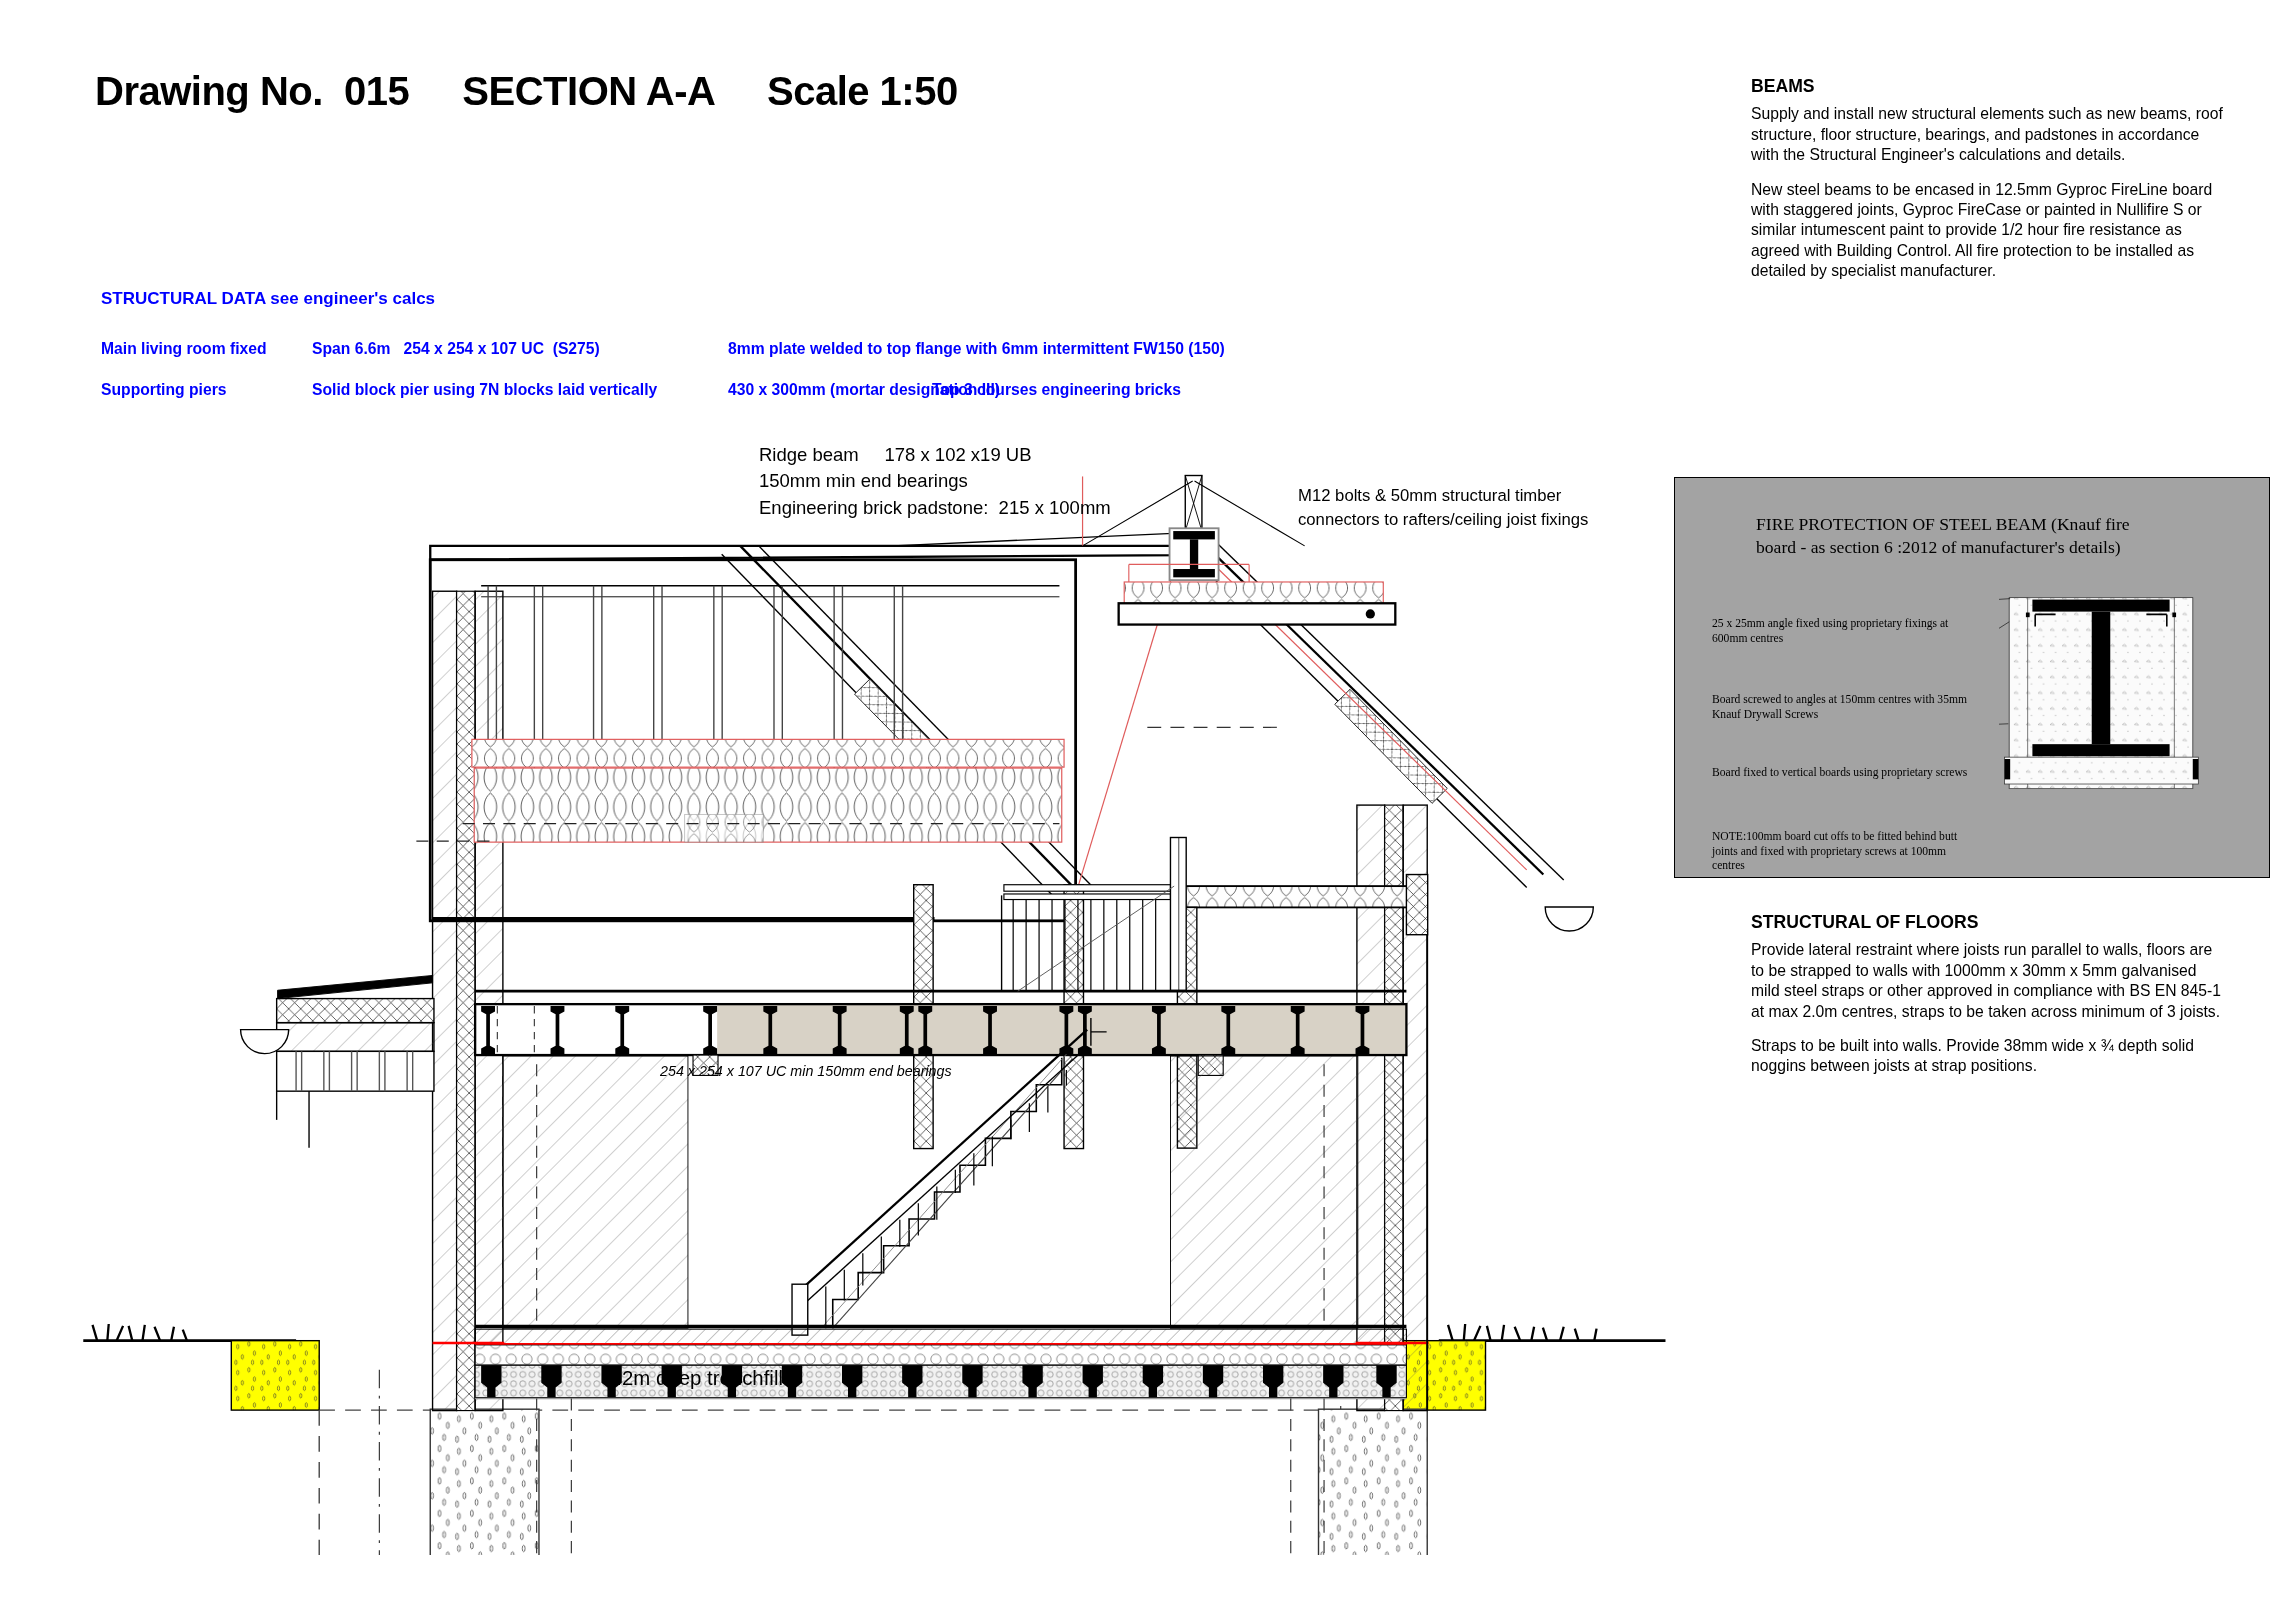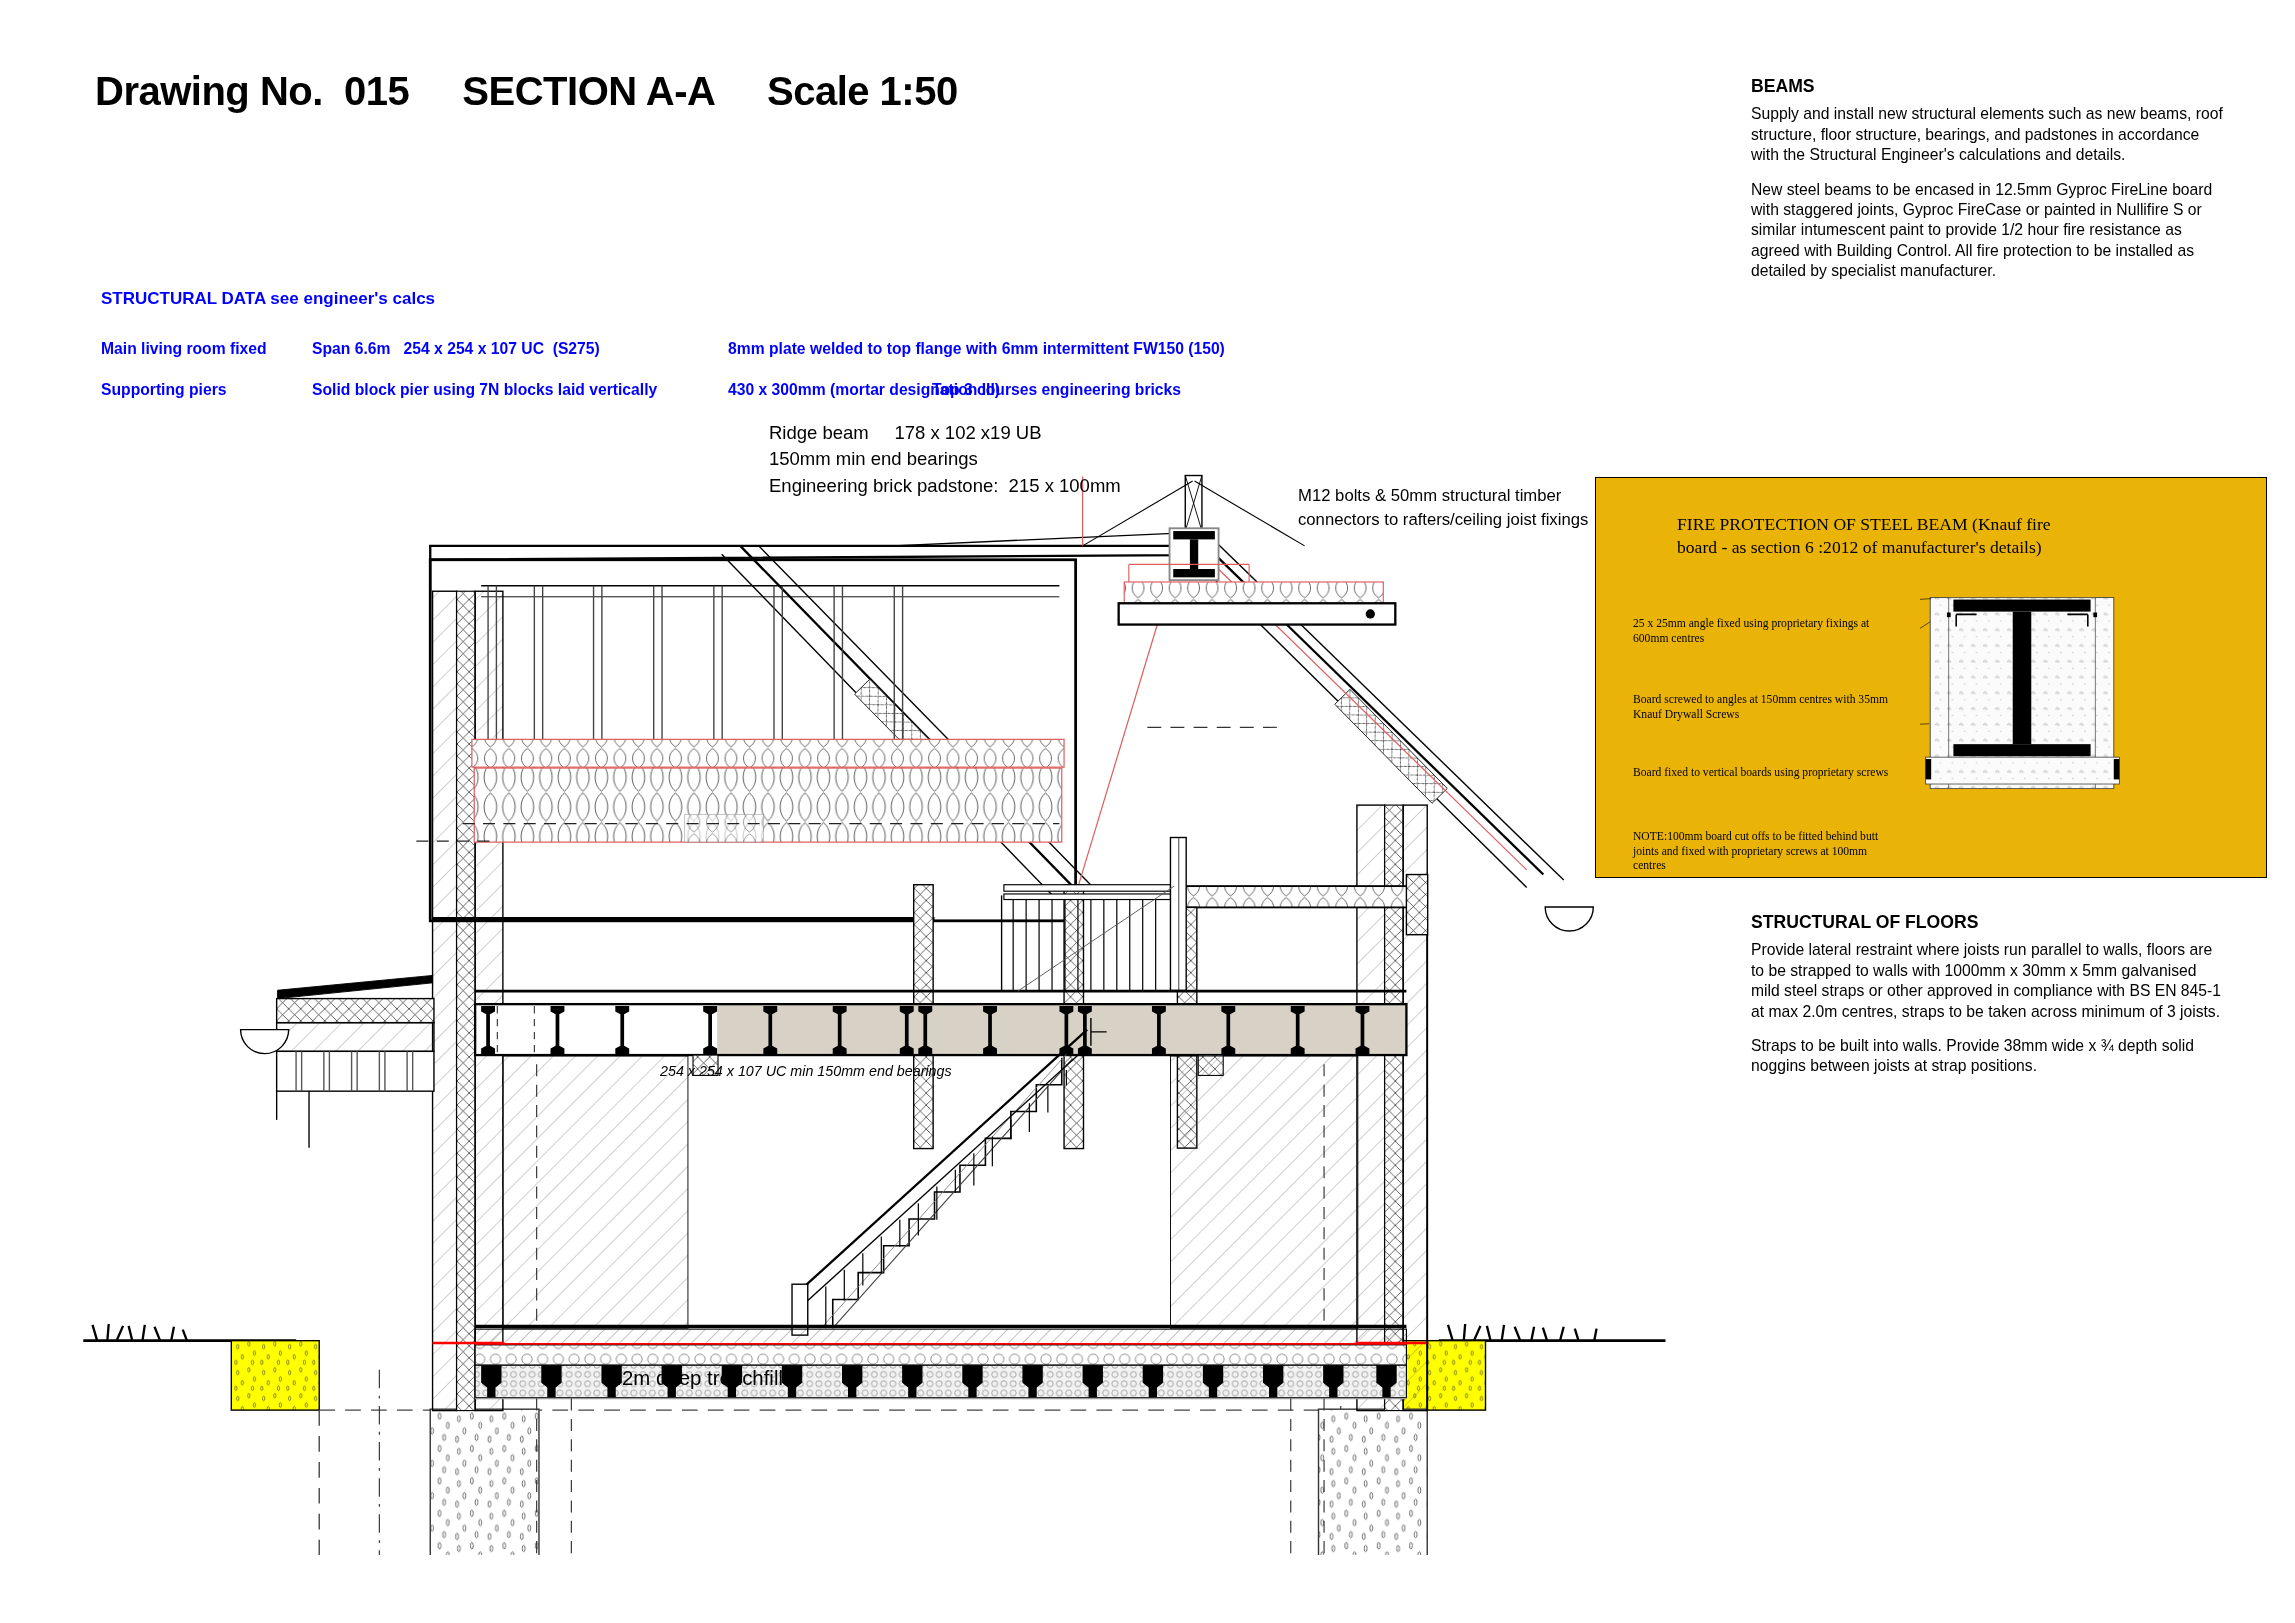--- a/index.html
+++ b/index.html
@@ -64,26 +64,26 @@
     font-size: 15.7px;
     line-height: 1.30;
     margin-bottom: 14px;
   }
   #beams-note  { left: 1751px; top: 76px;  width: 472px; }
   #strapping-note { left: 1751px; top: 912px; width: 474px; }
 
   
   #fire-detail-box {
     position: absolute;
-    left: 1595px;
+    left: 1674px;
     top: 477px;
-    width: 672px;
+    width: 596px;
     height: 401px;
     border: 1.4px solid #000;
-    background: #eab308;
+    background: #a3a3a3;
     box-sizing: border-box;
   }
   #fire-detail-title {
     position: absolute;
     left: 81px;
     top: 35px;
     width: 416px;
     font-family: "Liberation Serif", serif;
     font-size: 17.6px;
     line-height: 1.30;
@@ -110,22 +110,22 @@
     height: 1148px;
   }
 
   
   .dwg-anno {
     position: absolute;
     font-family: "Liberation Sans", sans-serif;
     white-space: pre;
   }
   #ridge-note {
-    left: 759px; top: 420px;
-    font-size: 18.5px; line-height: 1.42; margin-left: 10px;
+    left: 759px; top: 442px;
+    font-size: 18.5px; line-height: 1.42;
   }
   #m12-note {
     left: 1298px; top: 484px;
     font-size: 16.7px; line-height: 1.45;
   }
   #uc-beam-note {
     left: 660px; top: 1063px;
     font-size: 14.3px;
     font-style: italic;
   }

